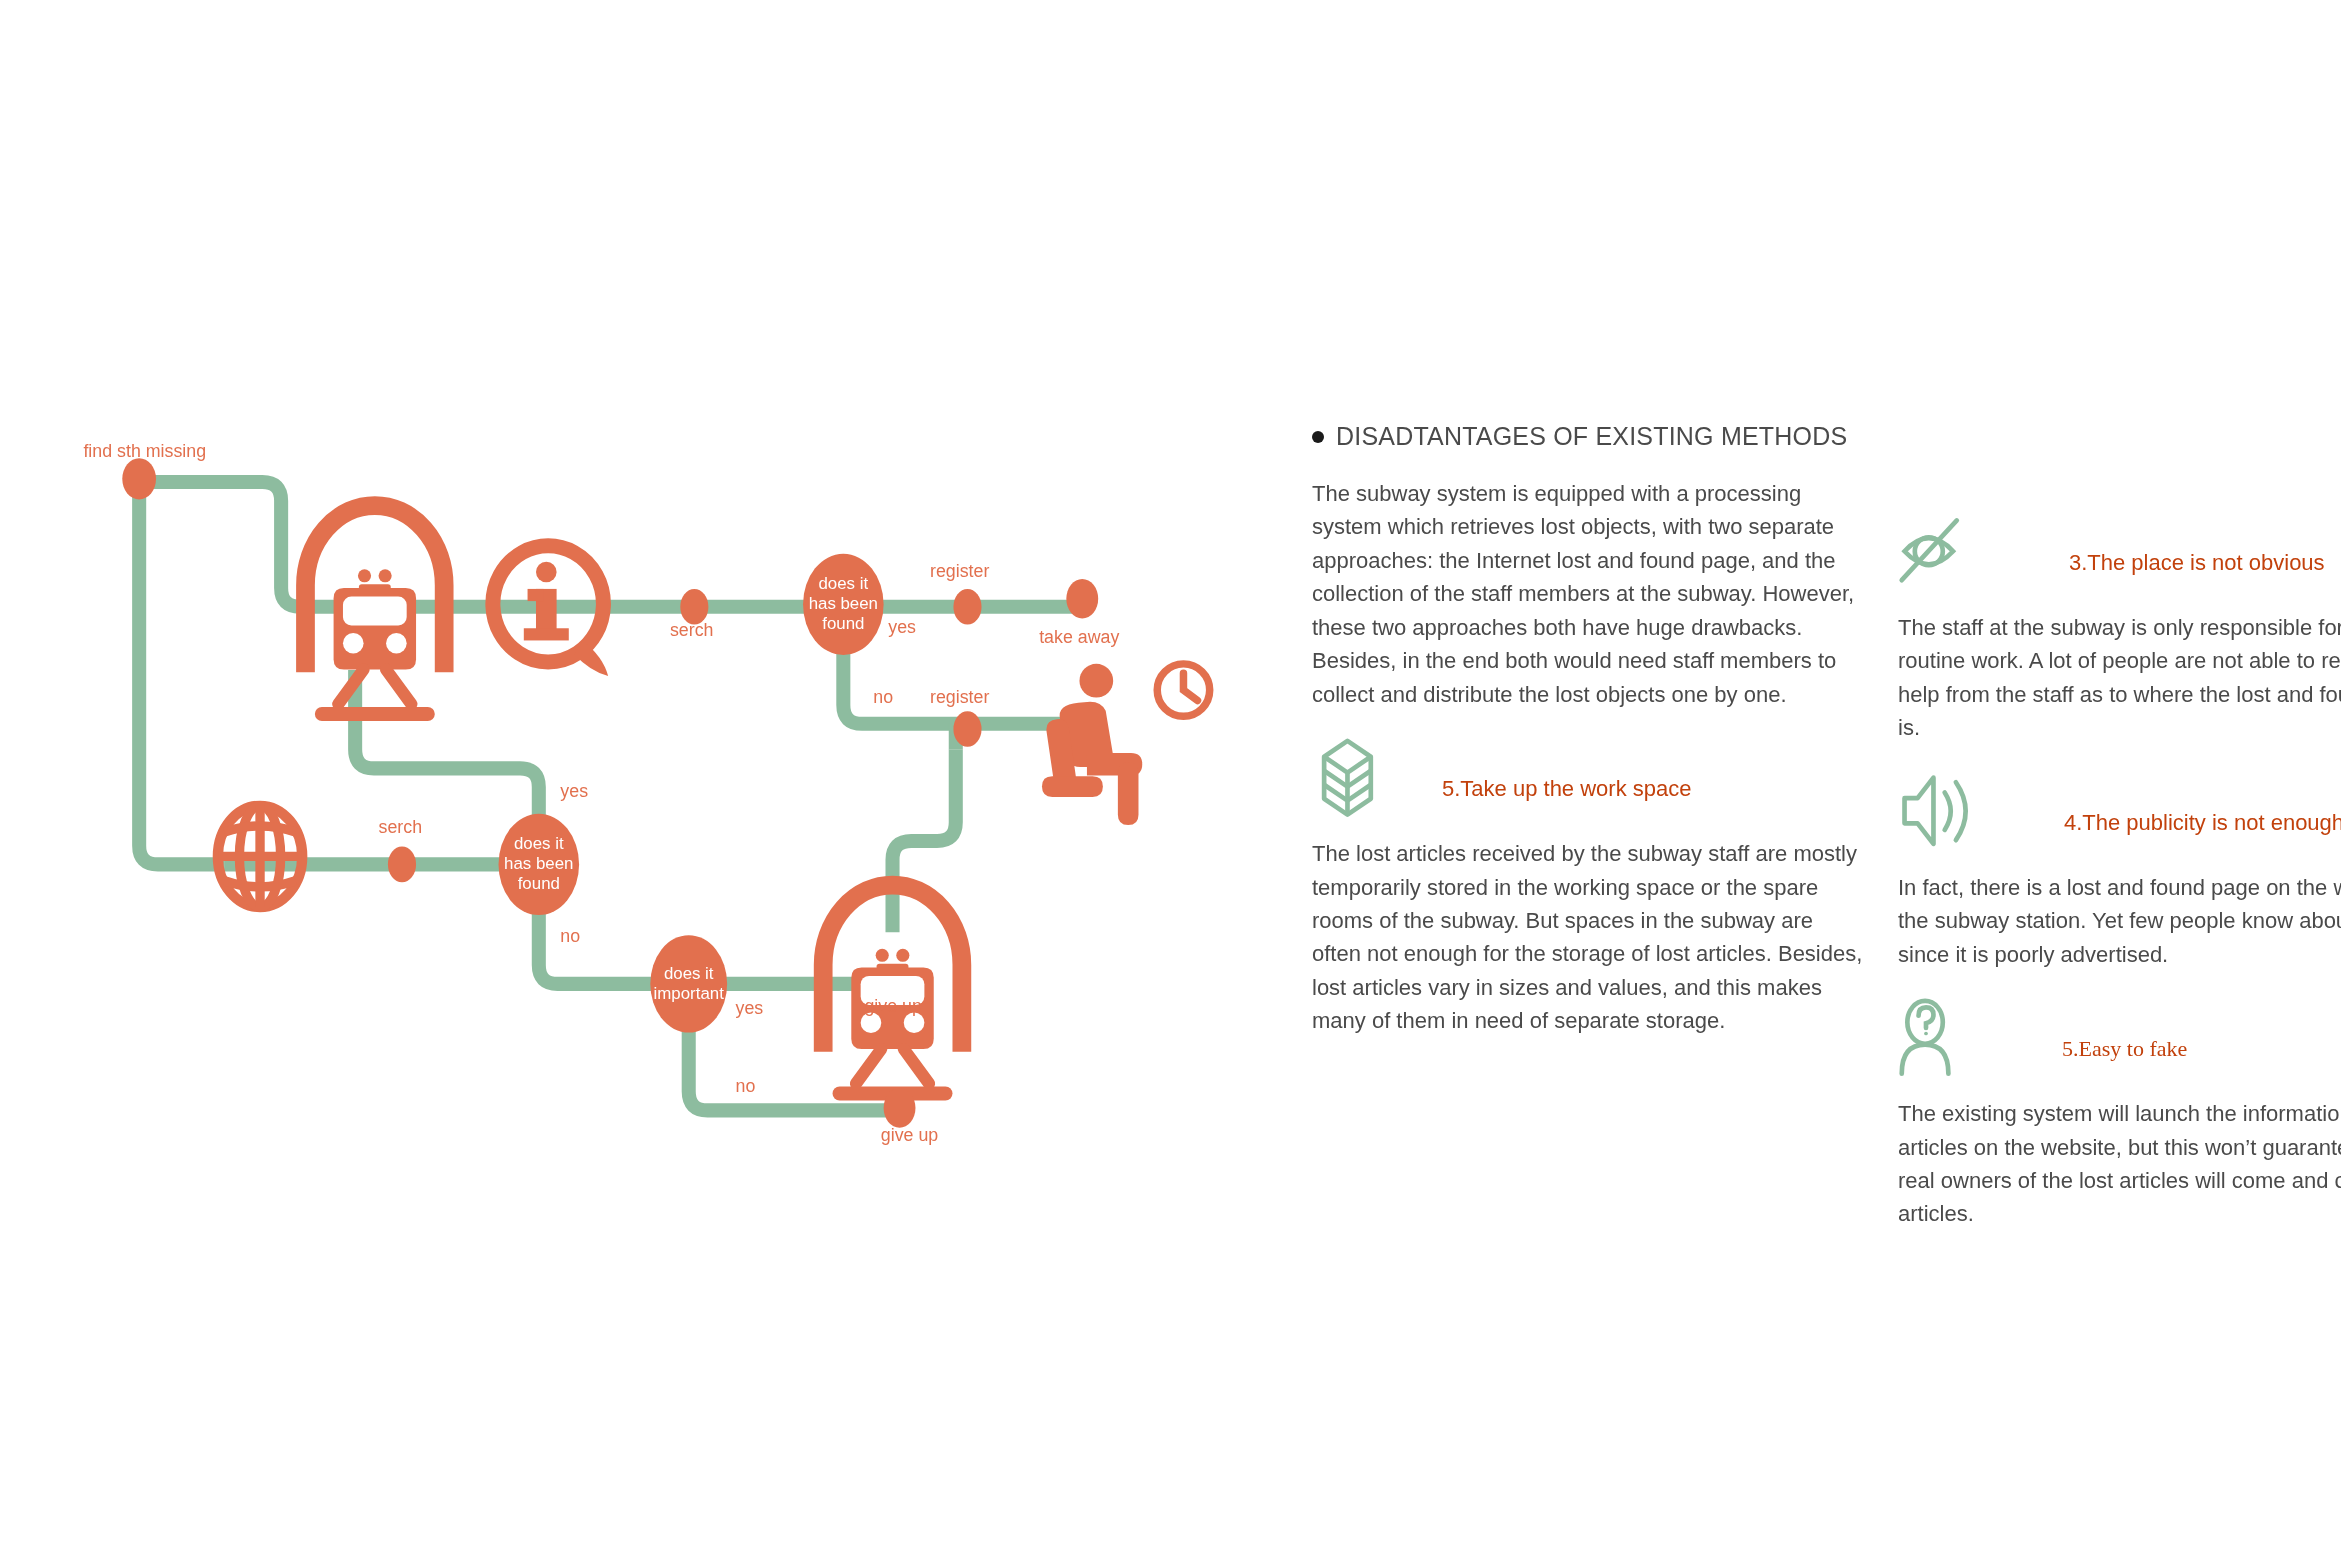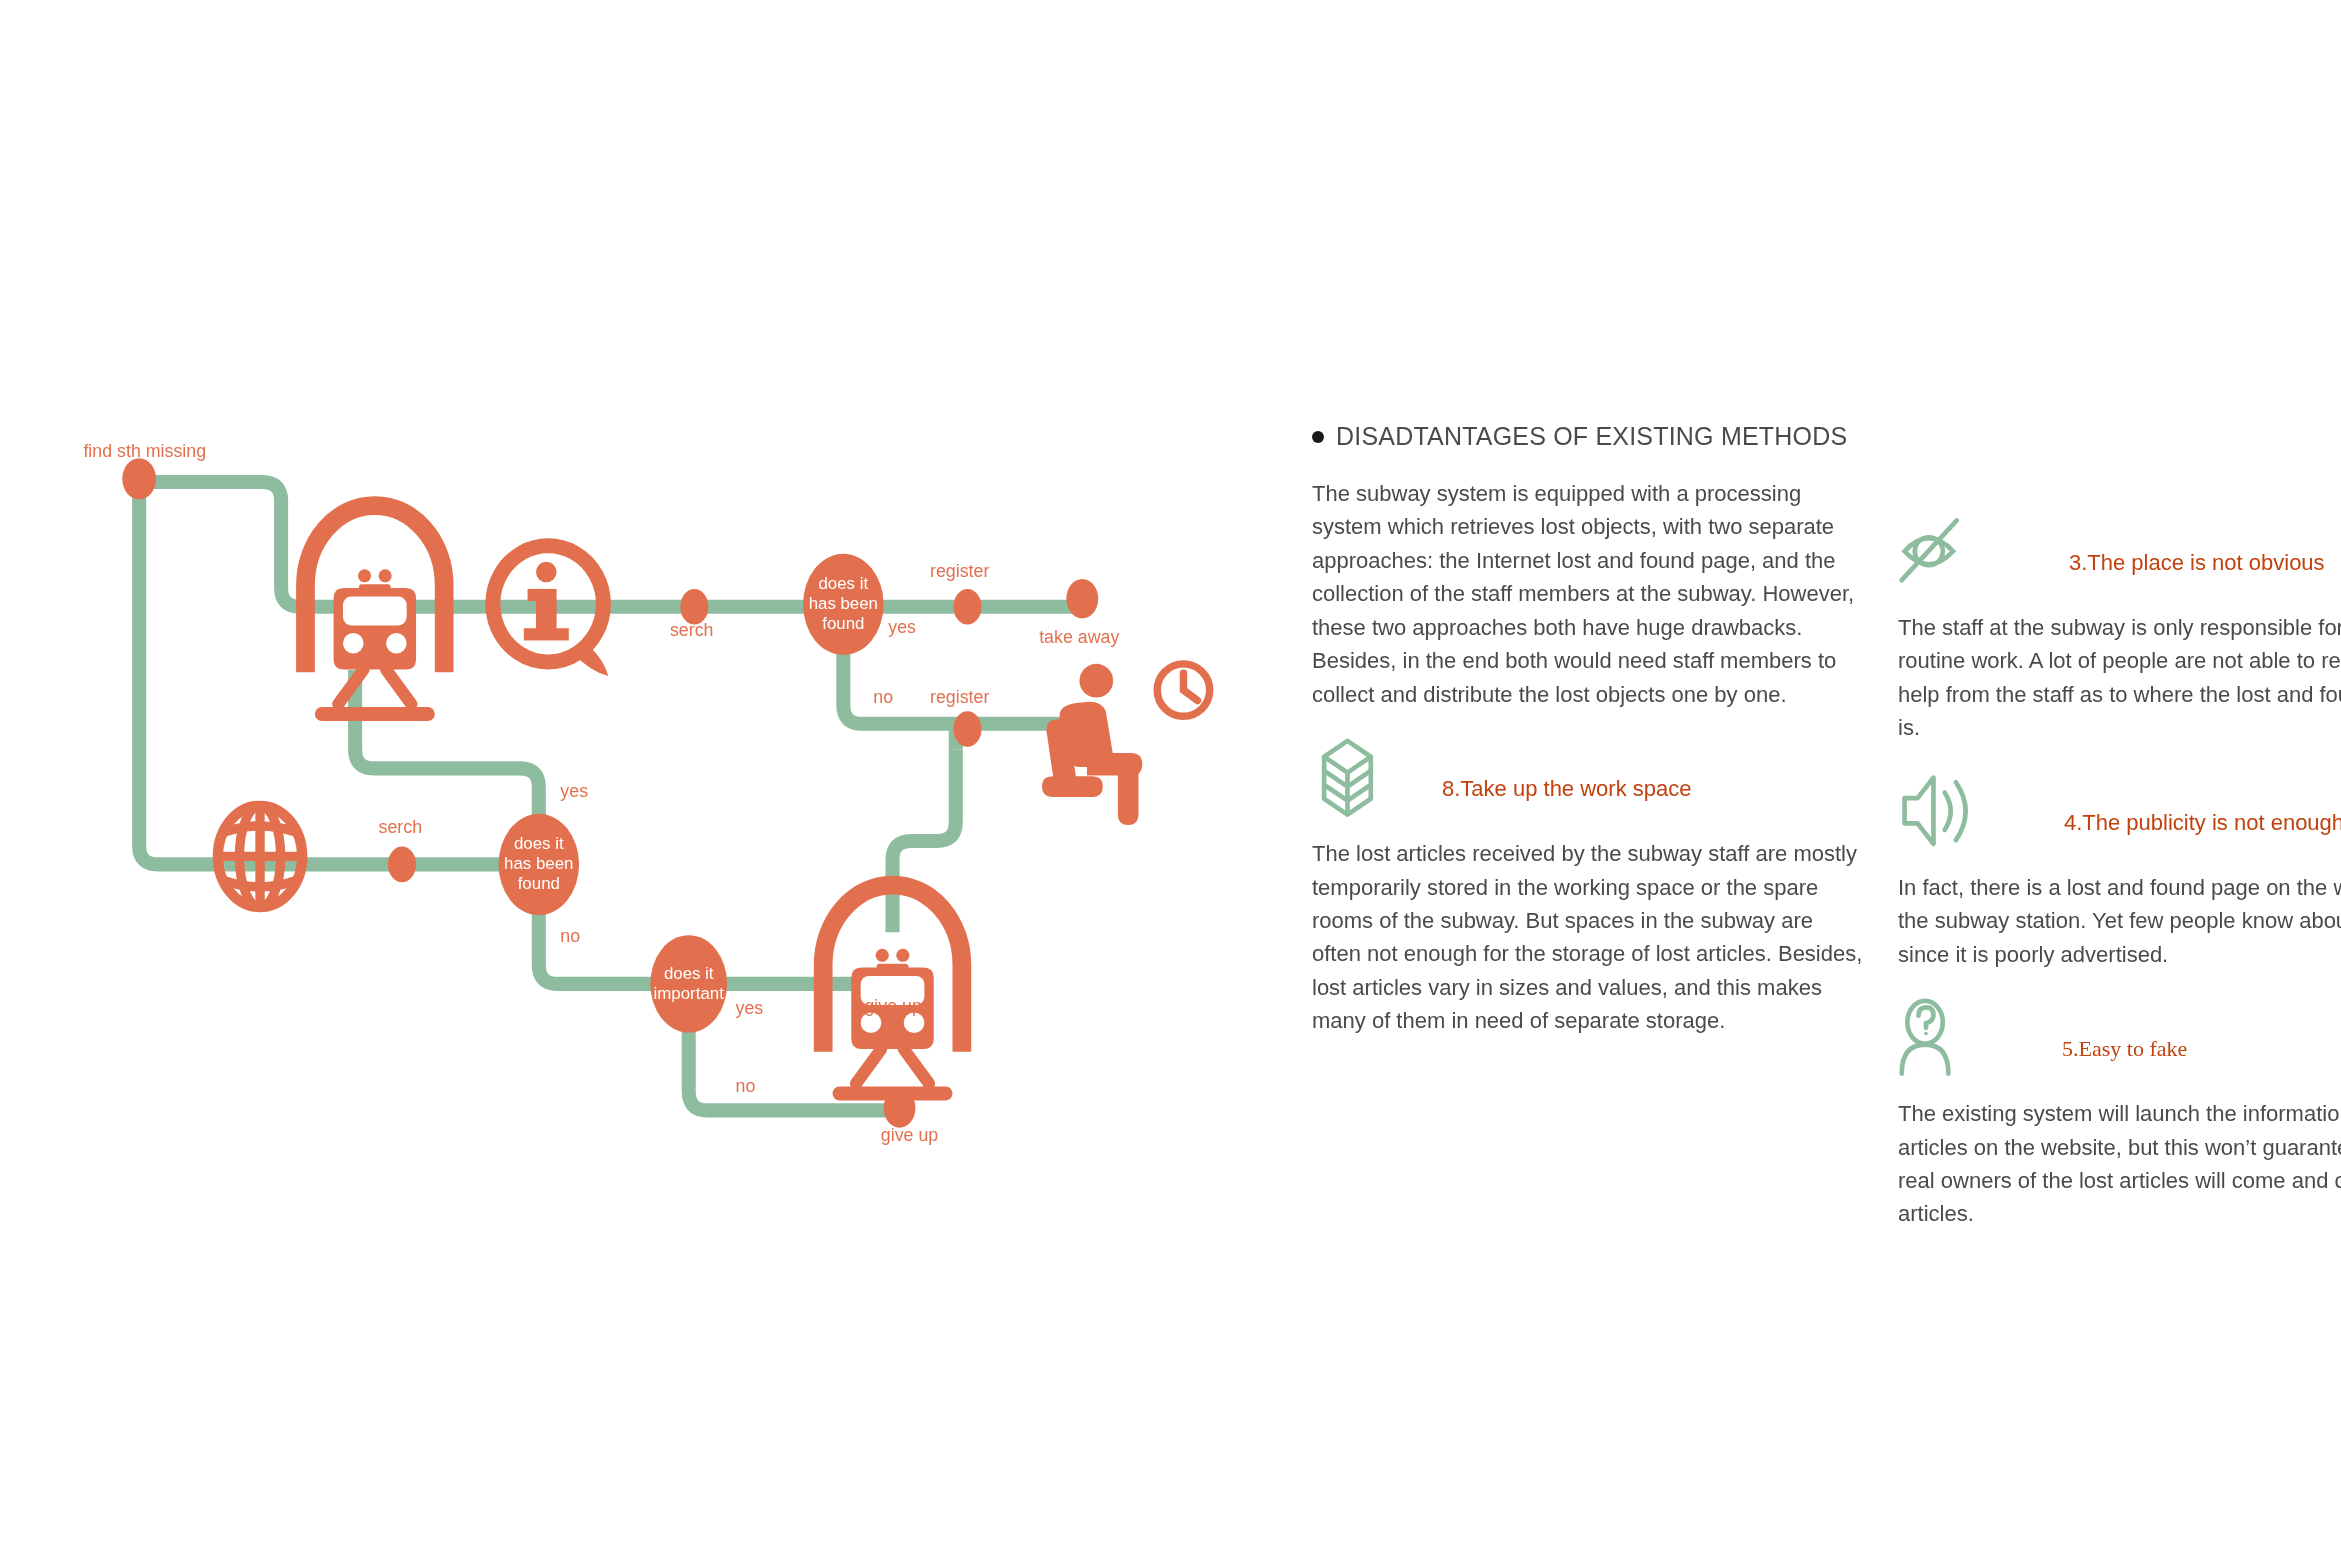--- a/index.html
+++ b/index.html
@@ -272,21 +272,21 @@
           <svg width="84" height="82" viewBox="0 0 180 175">
             <g fill="none" stroke="#8DBC9F" stroke-width="10" stroke-linejoin="round">
               <path d="M 26 44 L 76 10 L 126 44 L 126 134 L 76 168 L 26 134 Z"></path>
               <path d="M 26 44 L 76 78 L 126 44"></path>
               <path d="M 26 74 L 76 108 L 126 74"></path>
               <path d="M 26 104 L 76 138 L 126 104"></path>
               <path d="M 76 78 L 76 168"></path>
             </g>
           </svg>
         </span>
-        <span class="item-title pad-left-2">8.Take up the work space</span>
+        <span class="item-title pad-left-2">5.Take up the work space</span>
       </div>
       <p class="body-text">The lost articles received by the subway staff are mostly temporarily stored in the working space or the spare rooms of the subway. But spaces in the subway are often not enough for the storage of lost articles. Besides, lost articles vary in sizes and values, and this makes many of them in need of separate storage.</p>
 
     </div>
 
     <div class="col">
 
       <div class="spacer-40"></div>
 
       <div class="item-head">

